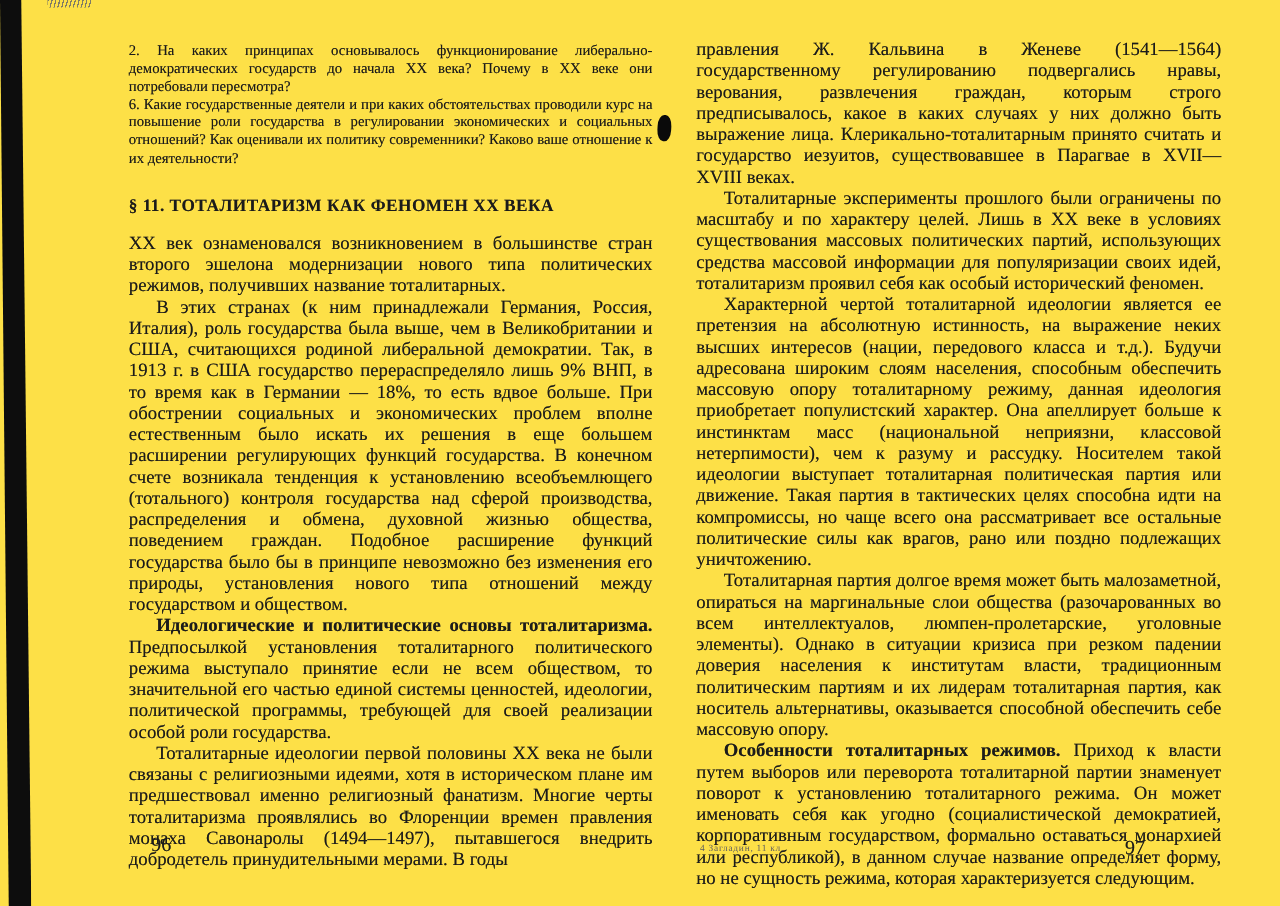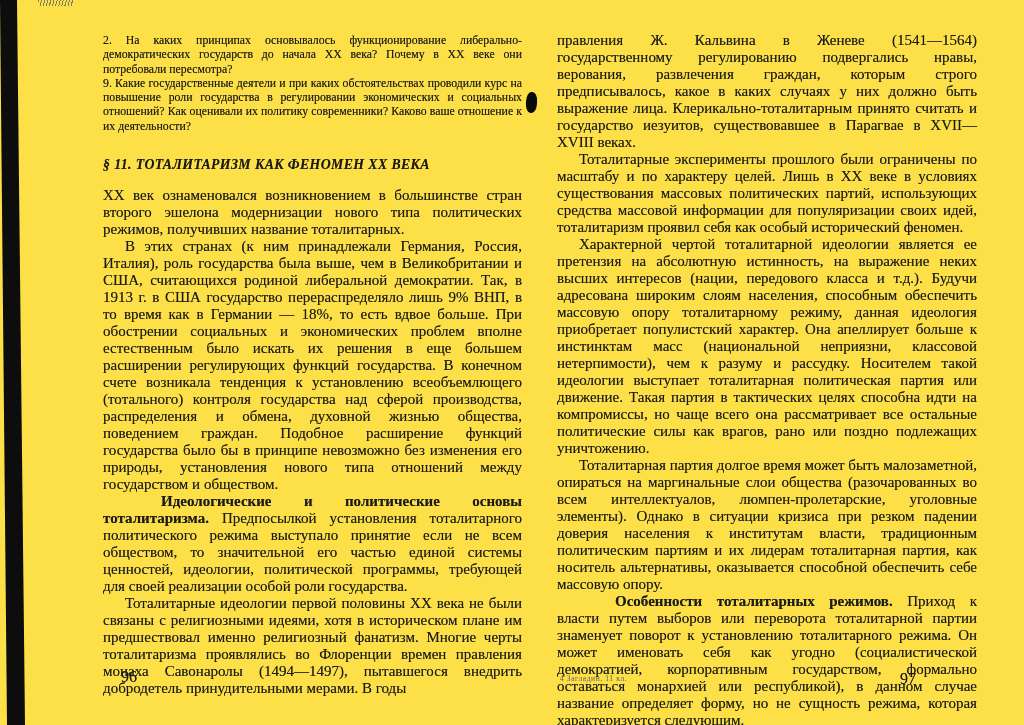--- a/index.html
+++ b/index.html
@@ -34,28 +34,27 @@
   .col.right{left:557px;width:420px;top:32px;}
   .questions p{
     margin:0;
     font-size:11.8px;line-height:14.3px;
   }
   h2.heading{
     margin:23px 0 13px 0;
     font-size:13.8px;line-height:18px;
     font-weight:bold;letter-spacing:.4px;
     text-align:left;
-    font-style:italic;
   }
   .par{
     margin:0;
     font-size:15px;line-height:17px;
   }
   .par.indent{text-indent:22px;}
-  .par b{font-weight:bold;margin-left:36px;}
+  .par b{font-weight:bold;}
   .pagenum{
     position:absolute;
     font-size:16px;
     text-shadow:0 0 .4px rgba(20,20,20,.55);
   }
   .pagenum.num-left{left:121px;top:668px;}
   .pagenum.num-right{left:900px;top:670px;}
   .footer-mark{
     position:absolute;left:560px;top:674px;
     font-size:7.5px;color:#5f5f5f;letter-spacing:.6px;
@@ -67,21 +66,21 @@
 
 <div class="spread">
 
   <div class="scan-edge"></div>
   <div class="scribble"></div>
   <div class="ink-blob"></div>
 
   <div class="col left">
     <div class="questions">
       <p>2. На каких принципах основывалось функционирование либерально-демократических государств до начала XX века? Почему в XX веке они потребовали пересмотра?</p>
-      <p>9. Какие государственные деятели и при каких обстоятельствах проводили курс на повышение роли государства в регулировании экономических и социальных отношений? Как оценивали их политику современники? Каково ваше отношение к их деятельности?</p>
+      <p>6. Какие государственные деятели и при каких обстоятельствах проводили курс на повышение роли государства в регулировании экономических и социальных отношений? Как оценивали их политику современники? Каково ваше отношение к их деятельности?</p>
     </div>
     <h2 class="heading">§ 11. ТОТАЛИТАРИЗМ КАК ФЕНОМЕН XX ВЕКА</h2>
     <p class="par"><span>XX век ознаменовался возникновением в большинстве стран второго эшелона модернизации нового типа политических режимов, получивших название тоталитарных.</span></p>
     <p class="par indent"><span>В этих странах (к ним принадлежали Германия, Россия, Италия), роль государства была выше, чем в Великобритании и США, считающихся родиной либеральной демократии. Так, в 1913 г. в США государство перераспределяло лишь 9% ВНП, в то время как в Германии — 18%, то есть вдвое больше. При обострении социальных и экономических проблем вполне естественным было искать их решения в еще большем расширении регулирующих функций государства. В конечном счете возникала тенденция к установлению всеобъемлющего (тотального) контроля государства над сферой производства, распределения и обмена, духовной жизнью общества, поведением граждан. Подобное расширение функций государства было бы в принципе невозможно без изменения его природы, установления нового типа отношений между государством и обществом.</span></p>
     <p class="par indent"><b>Идеологические и политические основы тоталитаризма. </b><span>Предпосылкой установления тоталитарного политического режима выступало принятие если не всем обществом, то значительной его частью единой системы ценностей, идеологии, политической программы, требующей для своей реализации особой роли государства.</span></p>
     <p class="par indent"><span>Тоталитарные идеологии первой половины XX века не были связаны с религиозными идеями, хотя в историческом плане им предшествовал именно религиозный фанатизм. Многие черты тоталитаризма проявлялись во Флоренции времен правления монаха Савонаролы (1494—1497), пытавшегося внедрить добродетель принудительными мерами. В годы</span></p>
   </div>
 
   <div class="col right">
     <p class="par"><span>правления Ж. Кальвина в Женеве (1541—1564) государственному регулированию подвергались нравы, верования, развлечения граждан, которым строго предписывалось, какое в каких случаях у них должно быть выражение лица. Клерикально-тоталитарным принято считать и государство иезуитов, существовавшее в Парагвае в XVII—XVIII веках.</span></p>

